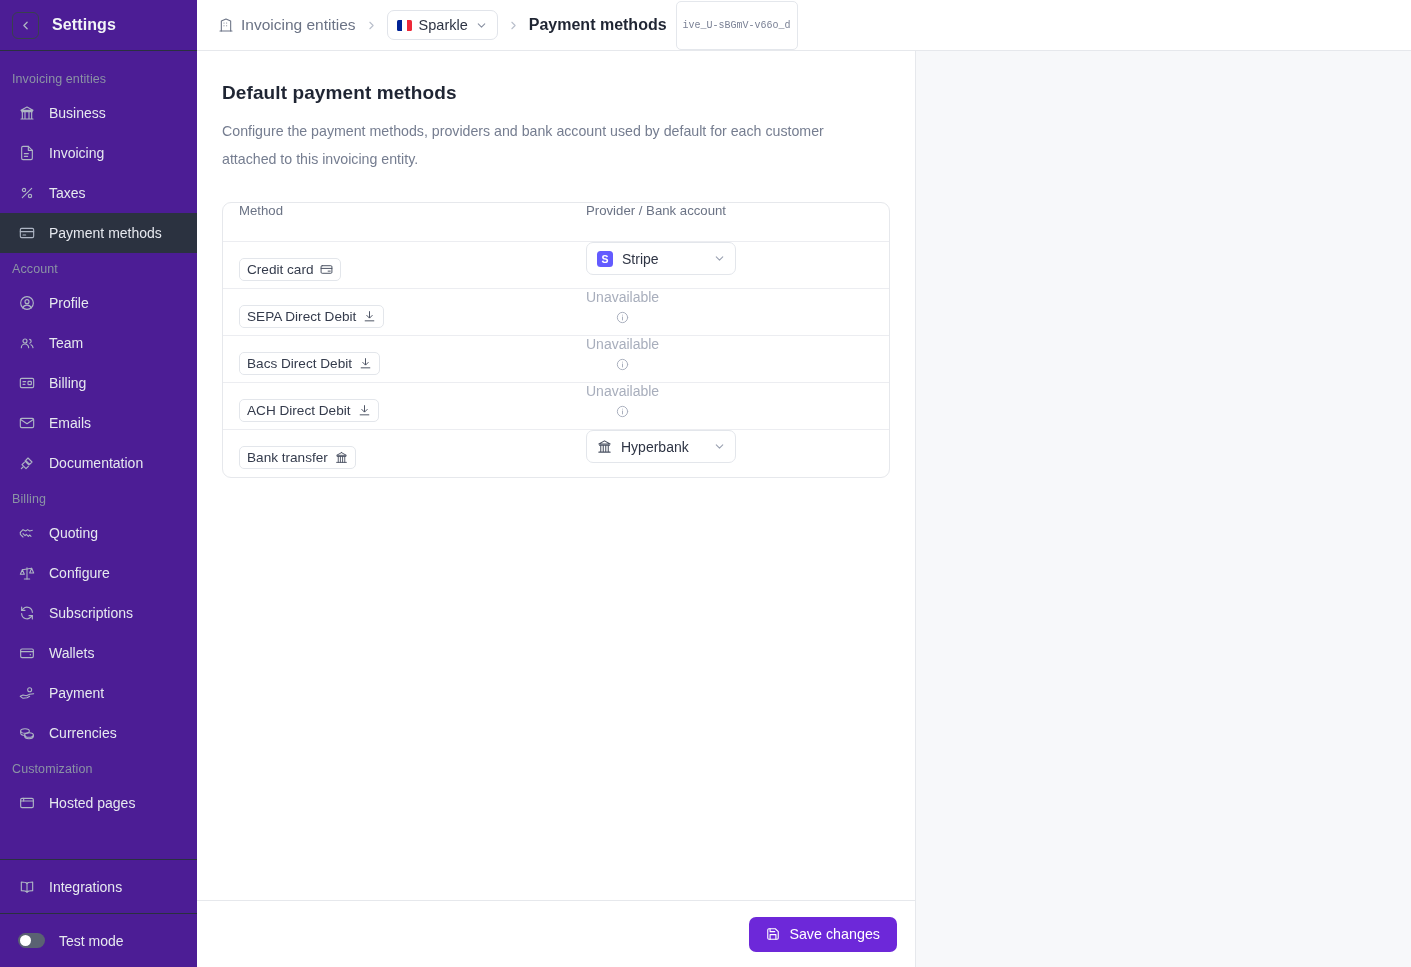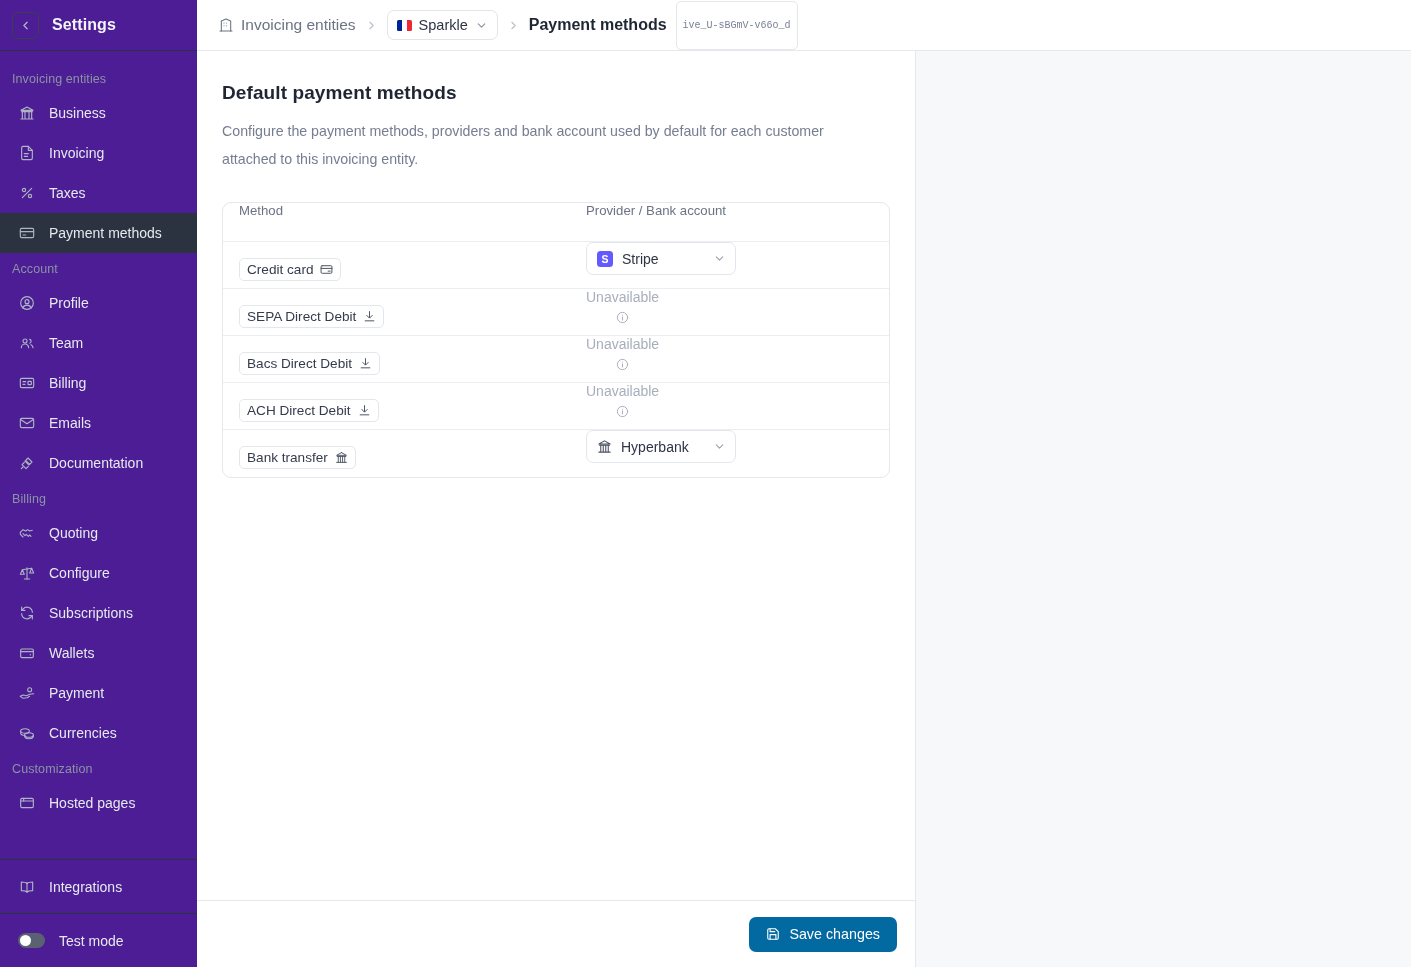--- a/index.html
+++ b/index.html
@@ -143,21 +143,21 @@
   .unavailable { display: flex; align-items: center; gap: 6px; color: #a8aebc; font-size: 14px; flex-direction: column; }
   .unavailable .ico { display: flex; align-items: center; }
 
   .footer {
     height: 67px; flex: 0 0 67px; border-top: 1px solid #e6e8ec;
     background: #fff; display: flex; align-items: center;
     justify-content: flex-end; padding-right: 18px;
   }
   .save-btn {
     display: inline-flex; align-items: center; gap: 9px;
-    background: #0369a1; color: #fff; border: none; border-radius: 7px;
+    background: #6d28d9; color: #fff; border: none; border-radius: 7px;
     height: 35px; padding: 0 17px; font-size: 14.3px; font-weight: 500;
     cursor: pointer; font-family: "Liberation Sans", sans-serif;
   }
   .save-btn .ico { display: flex; align-items: center; }
   .right-pane { flex: 1 1 auto; background: #f7f8fa; }
 </style>
 </head>
 <body>
 
 <div class="app">

